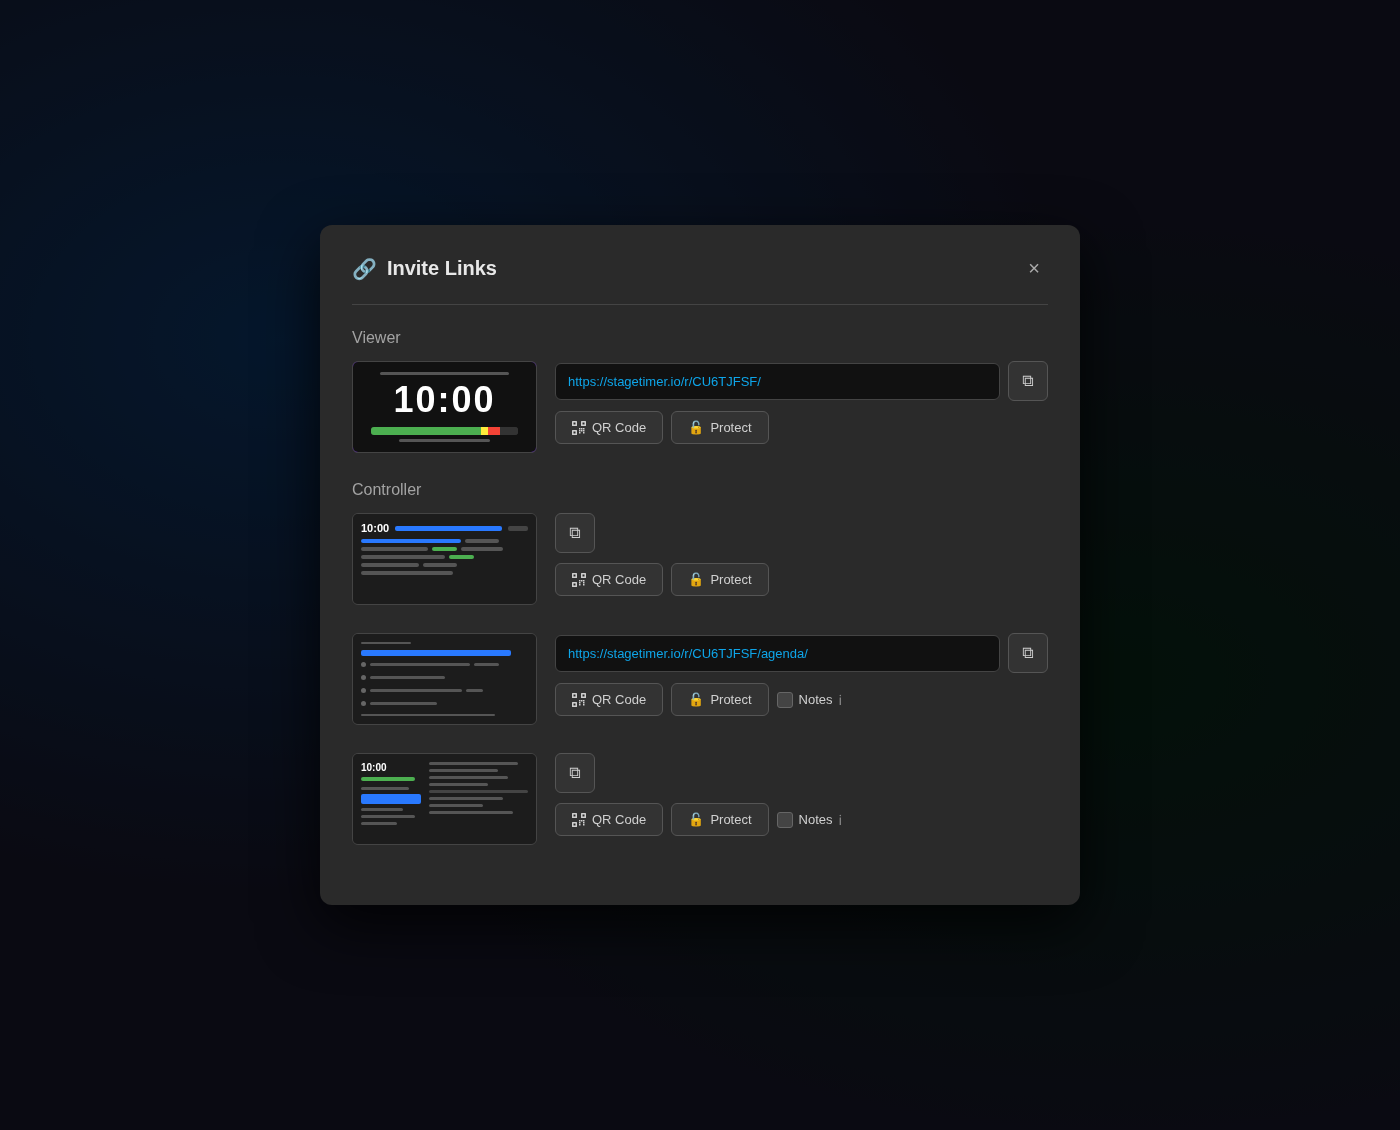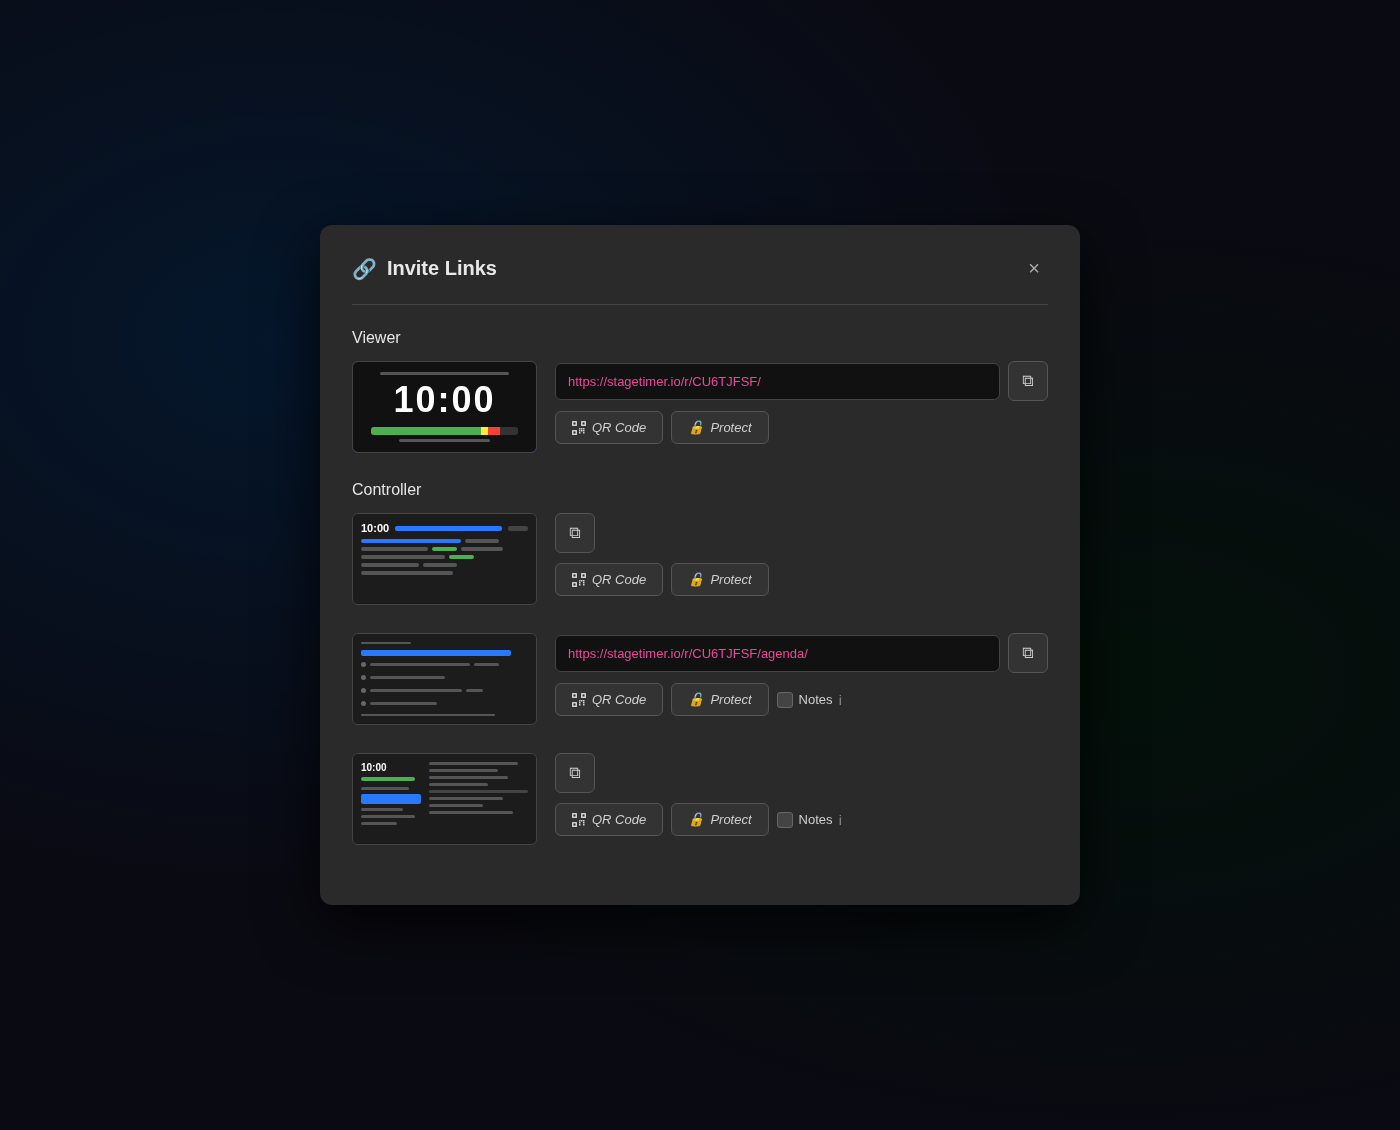--- a/index.html
+++ b/index.html
@@ -72,21 +72,21 @@
       border: none;
       border-top: 1px solid #444;
       margin-bottom: 24px;
     }
 
     .section {
       margin-bottom: 28px;
     }
 
     .section-label {
-      color: #e5e5e5;
+      color: #a3a3a3;
       font-size: 16px;
       font-weight: 500;
       margin-bottom: 14px;
     }
 
     .section-content {
       display: flex;
       gap: 18px;
       align-items: flex-start;
     }
@@ -284,21 +284,21 @@
       display: flex;
       gap: 8px;
       align-items: center;
     }
 
     .url-input {
       flex: 1;
       background: #111;
       border: 1px solid #444;
       border-radius: 6px;
-      color: #ec4899;
+      color: #0ea5e9;
       font-size: 13px;
       padding: 10px 12px;
       outline: none;
     }
 
     .copy-btn {
       background: #333;
       border: 1px solid #555;
       border-radius: 6px;
       color: #ccc;
@@ -324,21 +324,20 @@
       border: 1px solid #555;
       border-radius: 6px;
       color: #d0d0d0;
       font-size: 13px;
       padding: 8px 16px;
       cursor: pointer;
       display: flex;
       align-items: center;
       gap: 6px;
       white-space: nowrap;
-      font-style: italic;
     }
 
     .notes-toggle {
       display: flex;
       align-items: center;
       gap: 6px;
       color: #d0d0d0;
       font-size: 13px;
       cursor: pointer;
     }

